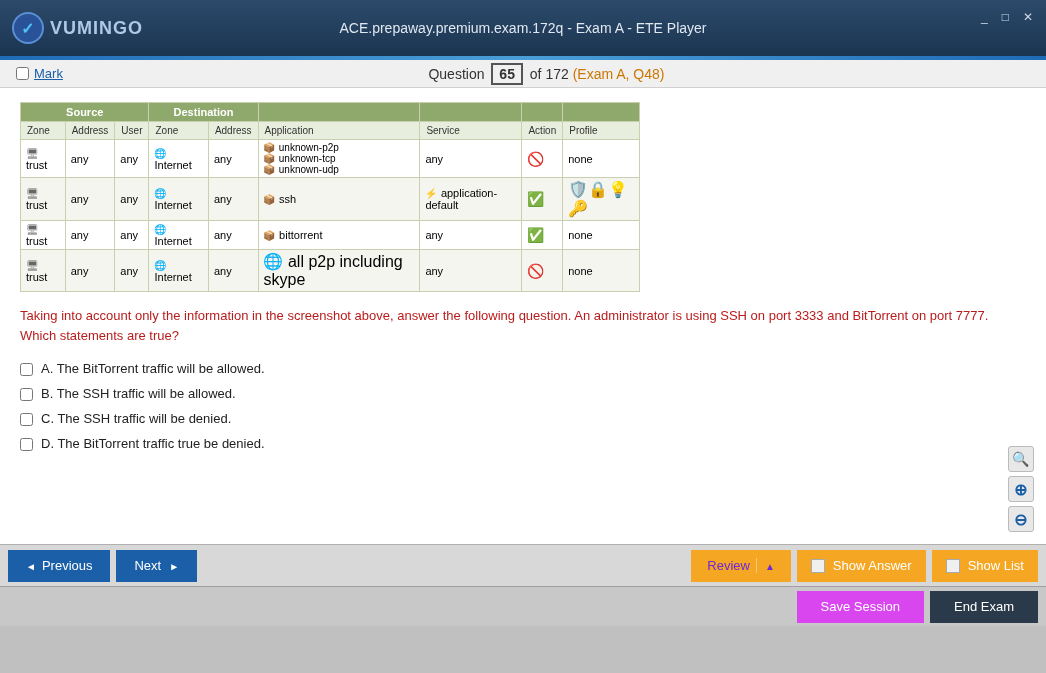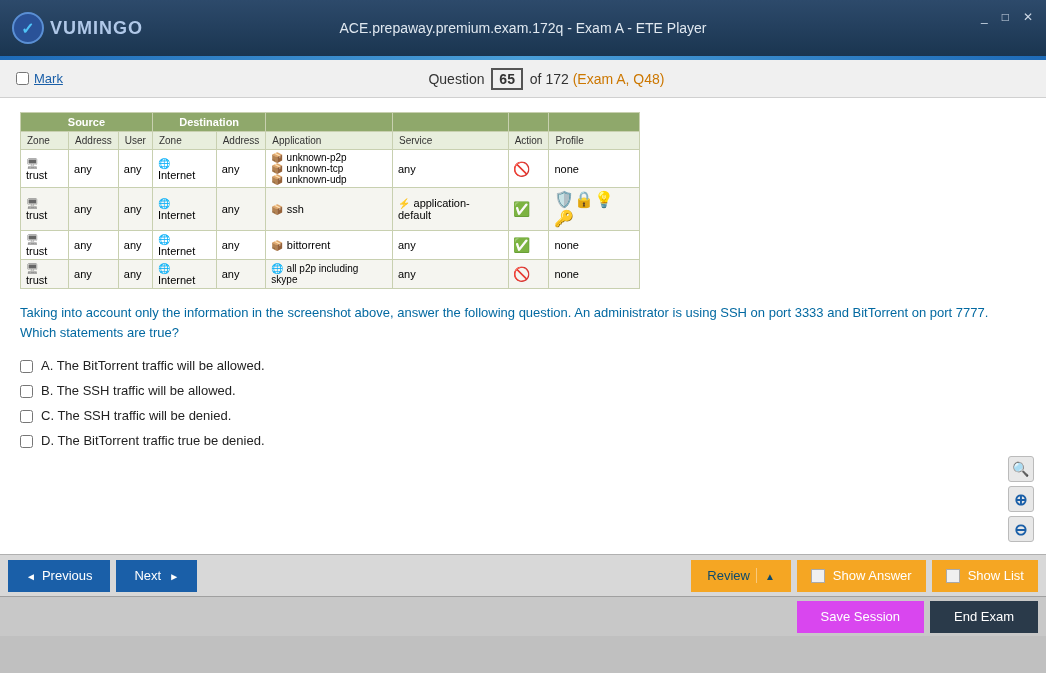--- a/index.html
+++ b/index.html
@@ -62,21 +62,21 @@
 
     
     .accent-line {
       height: 4px;
       background: linear-gradient(to right, #1e6bb8, #4a9fd8, #1e6bb8);
     }
 
     
     .top-bar {
       background: #f0f0f0;
-      height: 38px;
+      height: 28px;
       display: flex;
       align-items: center;
       padding: 0 16px;
       border-bottom: 1px solid #d0d0d0;
     }
     .mark-checkbox {
       display: flex;
       align-items: center;
       gap: 5px;
       cursor: pointer;
@@ -140,21 +140,21 @@
       padding: 2px 5px;
     }
     .firewall-table tr.row-even { background: #f5f5f0; }
     .firewall-table tr.row-odd { background: #ffffff; }
     .action-deny { color: #cc0000; font-size: 14px; }
     .action-allow { color: #007700; font-size: 14px; }
 
     
     .question-text {
       font-size: 13px;
-      color: #0369a1;
+      color: #b91c1c;
       line-height: 1.5;
       margin-bottom: 16px;
     }
 
     
     .answer-option {
       display: flex;
       align-items: flex-start;
       gap: 8px;
       margin-bottom: 10px;
@@ -216,21 +216,21 @@
       padding: 6px 18px;
       font-size: 13px;
       cursor: pointer;
       display: flex;
       align-items: center;
       gap: 8px;
       height: 32px;
     }
     .review-btn {
       background: #f5a623;
-      color: #0c4a6e;
+      color: #6d28d9;
       border: none;
       padding: 6px 16px;
       font-size: 13px;
       cursor: pointer;
       height: 32px;
       display: flex;
       align-items: center;
       gap: 6px;
       margin-left: auto;
     }
@@ -397,21 +397,21 @@
         <td>any</td>
         <td><span class="action-allow">✅</span></td>
         <td>none</td>
       </tr>
       <tr class="row-even">
         <td><span style="color:#666;font-size:10px;">🖥</span> trust</td>
         <td>any</td>
         <td>any</td>
         <td><span style="color:#666;font-size:10px;">🌐</span> Internet</td>
         <td>any</td>
-        <td style="font-size:10px;"><span>🌐</span> all p2p including skype</td>
+        <td style="font-size:16px;"><span>🌐</span> all p2p including skype</td>
         <td>any</td>
         <td><span class="action-deny">🚫</span></td>
         <td>none</td>
       </tr>
     </tbody>
   </table>
 
   <p class="question-text">Taking into account only the information in the screenshot above, answer the following question. An administrator is using SSH on port 3333 and BitTorrent on port 7777. Which statements are true?</p>
 
   <div class="answer-option">

